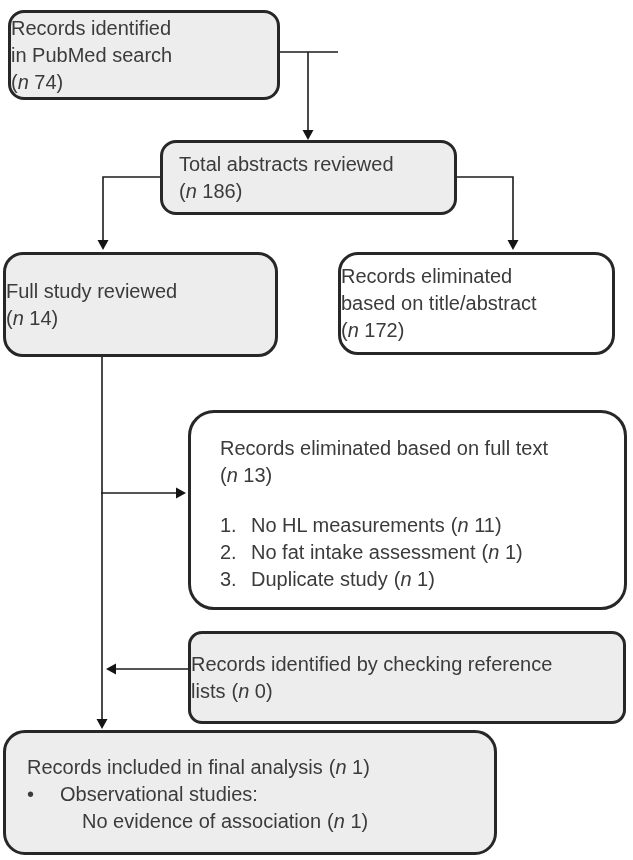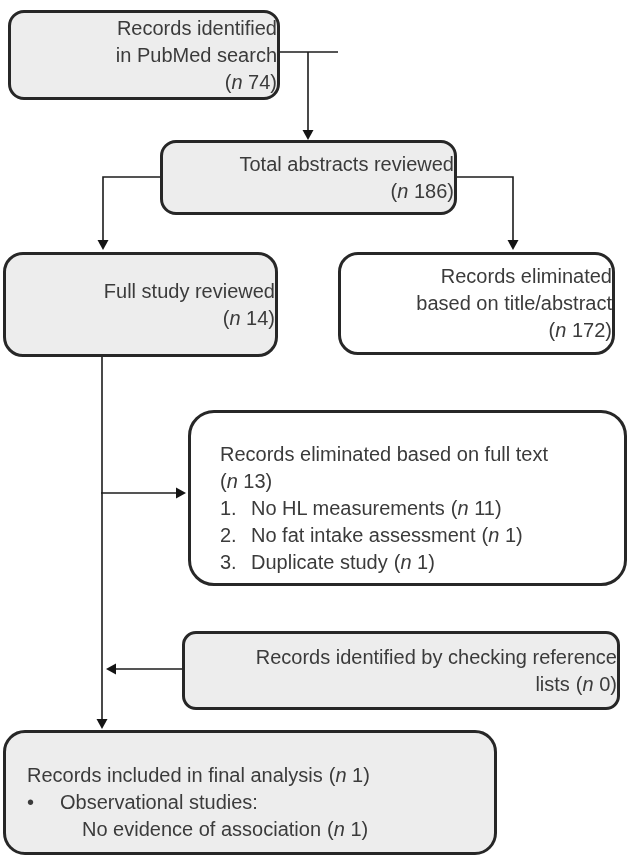--- a/index.html
+++ b/index.html
@@ -25,21 +25,21 @@
     position: absolute;
     box-sizing: border-box;
     border: 3px solid #272727;
     background: #ededed;
     color: #3b3b3b;
     font-size: 20px;
     line-height: 27px;
     display: flex;
     flex-direction: column;
     justify-content: center;
-    align-items: flex-end;
+    align-items: flex-start;
     text-align: center;
     z-index: 2;
   }
   .box.white { background: #ffffff; }
   .box.leftalign {
     justify-content: flex-start;
     align-items: flex-start;
     text-align: left;
   }
   .r16 { border-radius: 16px; }
@@ -97,49 +97,49 @@
     <div>Full study reviewed</div>
     <div class="count">(<i>n</i>&nbsp;14)</div>
   </div>
 
   <div class="box white r20" style="left:338px; top:252px; width:277px; height:103px;">
     <div>Records eliminated</div>
     <div>based on title/abstract</div>
     <div class="count">(<i>n</i>&nbsp;172)</div>
   </div>
 
-  <div class="box white leftalign r26" style="left:188px; top:410px; width:439px; height:176px; padding:28px 18px 14px 29px;">
+  <div class="box white leftalign r26" style="left:188px; top:410px; width:439px; height:200px; padding:22px 18px 14px 29px;">
     <div>Records eliminated based on full text</div>
     <div class="count">(<i>n</i>&nbsp;13)</div>
     <div class="spacer"></div>
     <div class="li">
       <span class="marker">1.</span>
         <span>No HL measurements</span>
         <span class="count ml">(<i>n</i>&nbsp;11)</span>
     </div>
     <div class="li">
       <span class="marker">2.</span>
         <span>No fat intake assessment</span>
         <span class="count ml">(<i>n</i>&nbsp;1)</span>
     </div>
     <div class="li">
       <span class="marker">3.</span>
         <span>Duplicate study</span>
         <span class="count ml">(<i>n</i>&nbsp;1)</span>
     </div>
   </div>
 
-  <div class="box r14" style="left:182px; top:631px; width:438px; height:79px;">
+  <div class="box r14" style="left:188px; top:631px; width:438px; height:93px;">
     <div>Records identified by checking reference</div>
     <div>
       <span>lists</span><span class="count ml">(<i>n</i>&nbsp;0)</span>
     </div>
   </div>
 
-  <div class="box leftalign r22" style="left:3px; top:730px; width:494px; height:125px; padding:29px 14px 12px 21px;">
+  <div class="box leftalign r22" style="left:3px; top:730px; width:494px; height:125px; padding:21px 14px 12px 21px;">
     <div>
       <span>Records included in final analysis</span><span class="count ml">(<i>n</i>&nbsp;1)</span>
     </div>
     <div class="bullet-row">
       <span class="bullet">•</span>
         <span>Observational studies:</span>
     </div>
     <div class="subline">
       <span>No evidence of association</span><span class="count ml">(<i>n</i>&nbsp;1)</span>
     </div>

